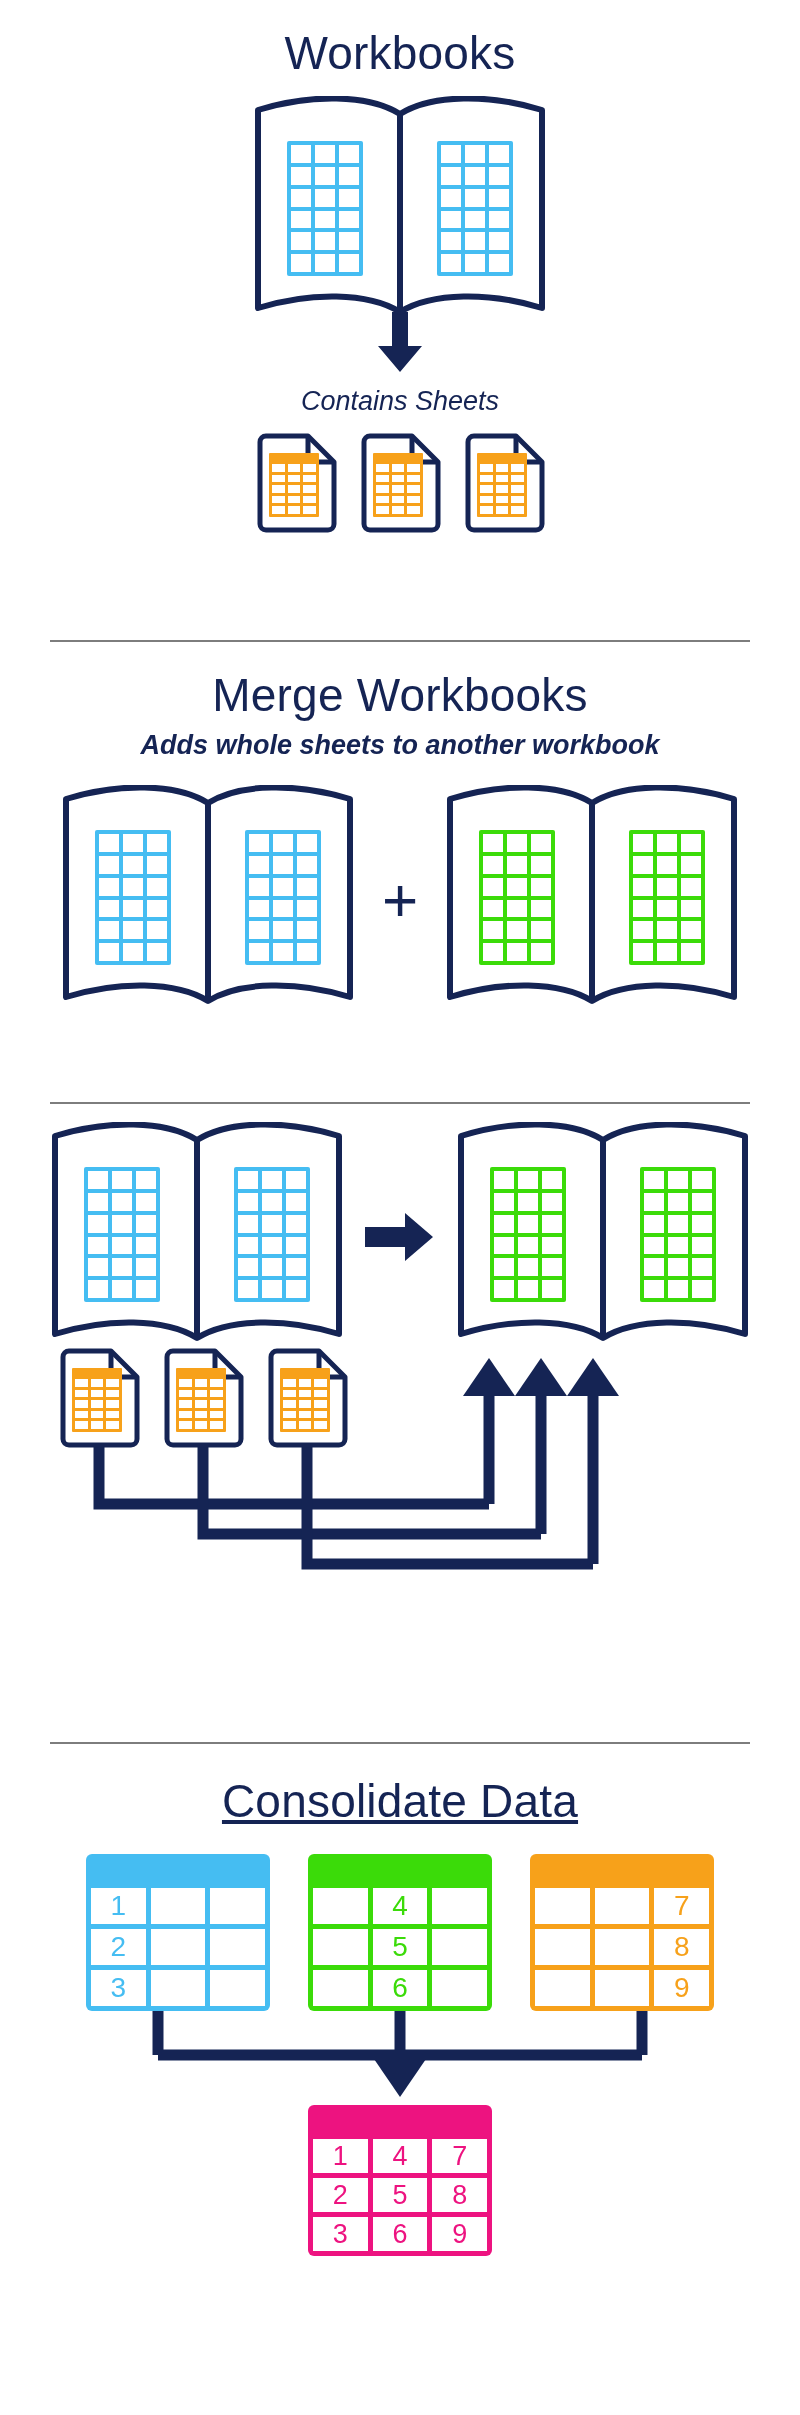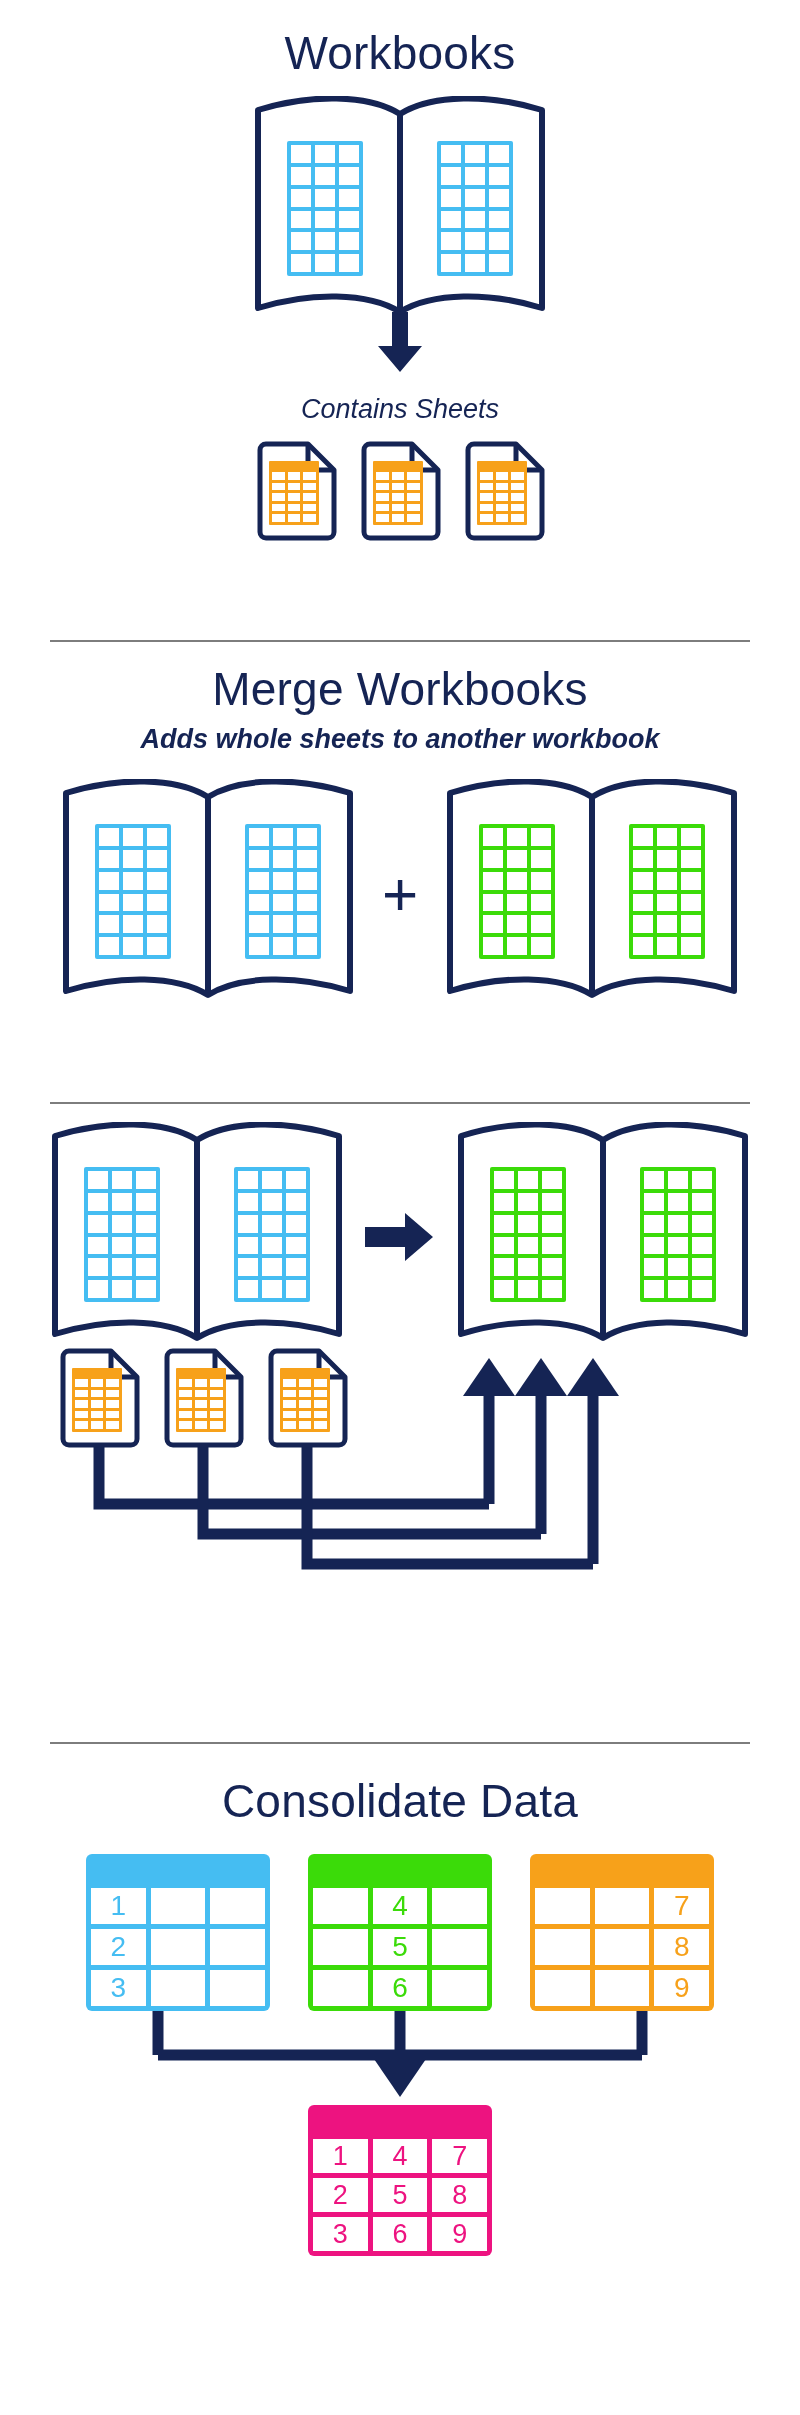--- a/index.html
+++ b/index.html
@@ -122,21 +122,21 @@
         </div>
       </div>
     </div>
 
     <div style="display:flex;justify-content:center;margin-top:-14px;">
       <svg width="60" height="62" viewBox="0 0 60 62">
         <path d="M22 0 L38 0 L38 34 L52 34 L30 60 L8 34 L22 34 Z" fill="#152454"></path>
       </svg>
     </div>
 
-    <div style="margin-top:20px;">
+    <div style="margin-top:12px;">
       <div class="subtitle">Contains Sheets</div>
     </div>
 
     <div class="row" style="margin-top:16px;gap:22px;">
       <div class="doc" style="width:82px;height:100px;">
         <svg width="82" height="100" viewBox="0 0 82 100">
           <path d="M5 9 a6 6 0 0 1 6-6 L53 3 L79 29 L79 91 a6 6 0 0 1 -6 6 L11 97 a6 6 0 0 1 -6 -6 Z" fill="#fff" stroke="#152454" stroke-width="5" stroke-linejoin="round"></path>
           <path d="M53 3 L53 29 L79 29" fill="none" stroke="#152454" stroke-width="5" stroke-linejoin="round"></path>
         </svg>
         <div class="grid-abs" style="left:14px;top:20px;width:50px;height:64px;background:#f7a11a;border-radius:1px;">
@@ -211,21 +211,21 @@
               <div class="cell"></div>
           </div>
         </div>
       </div>
     </div>
   </div>
 
   <div class="divider"></div>
 
   <div class="section" style="height:460px;">
-    <div style="padding-top:20px;">
+    <div style="padding-top:26px;">
       <h1 class="title">Merge Workbooks</h1>
       <div class="subtitle" style="margin-top:8px;font-weight:bold;">Adds whole sheets to another workbook</div>
     </div>
 
     <div class="row" style="margin-top:24px;gap:24px;align-items:center;">
 
       <div class="book" style="width:300px;height:230px;">
         <svg width="300" height="230" viewBox="0 0 300 230">
           <path d="M8 14 C60 -2 118 -2 150 18 C182 -2 240 -2 292 14 L292 212 C240 196 182 196 150 216 C118 196 60 196 8 212 Z" fill="#ffffff" stroke="#152454" stroke-width="6" stroke-linejoin="round"></path>
           <line x1="150" y1="18" x2="150" y2="216" stroke="#152454" stroke-width="6"></line>
@@ -541,21 +541,21 @@
               <div class="cell"></div>
           </div>
         </div>
       </div>
     </div>
   </div>
 
   <div class="divider"></div>
 
   <div class="section" style="height:640px;">
-    <div style="padding-top:30px;">
+    <div style="padding-top:30px;text-decoration:underline;">
       <h1 class="title">Consolidate Data</h1>
     </div>
 
     <div class="row" style="margin-top:26px;gap:38px;align-items:flex-start;">
       <div class="ctable" style="width:184px;background:#45bdf2;">
         <div class="hdr"></div>
         <div class="body">
           <div class="c" style="color:#45bdf2">1</div>
           <div class="c" style="color:#45bdf2"></div>
           <div class="c" style="color:#45bdf2"></div>

